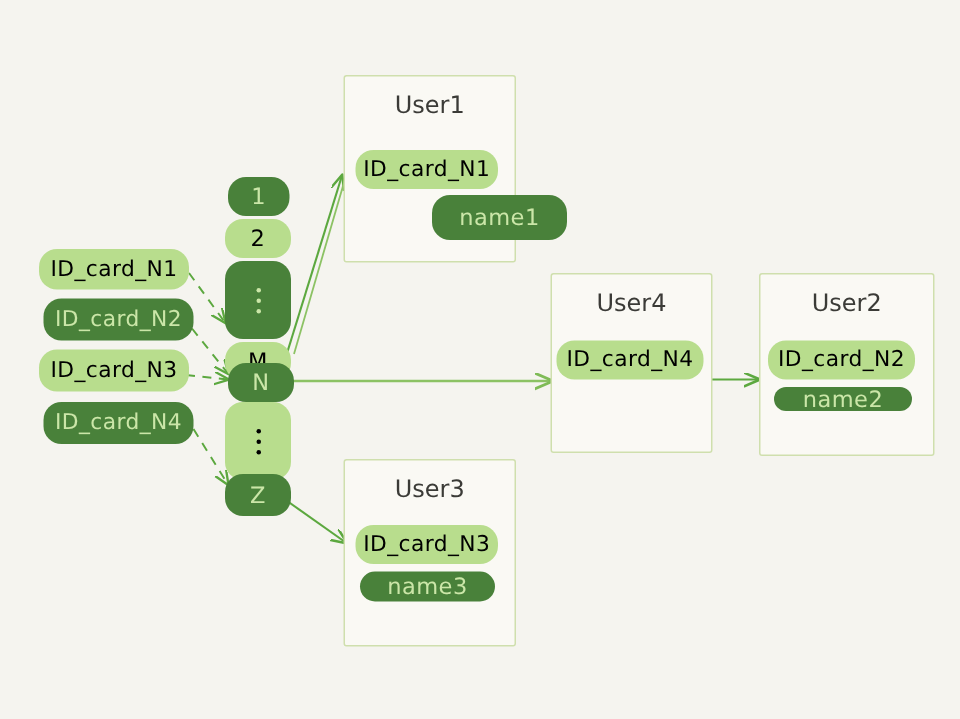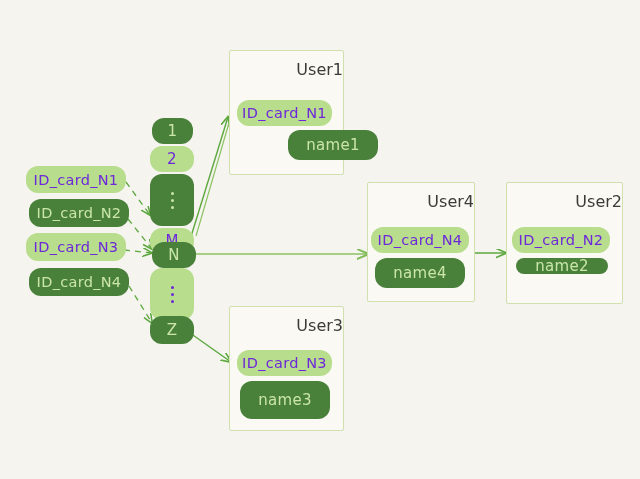--- a/index.html
+++ b/index.html
@@ -31,21 +31,21 @@
     justify-content: center;
     border-radius: 12px;
     font-size: 14px;
     letter-spacing: .3px;
     white-space: nowrap;
     box-sizing: border-box;
     font-family: "DejaVu Sans", sans-serif;
   }
   .pill.light {
     background: #b8dd8d;
-    color: #6d28d9;
+    color: #000000;
   }
   .pill.dark {
     background: #49813a;
     color: #cbe6a8;
   }
   .pill.ellipsis {
     font-size: 17px;
     line-height: 1;
     letter-spacing: 0;
   }
@@ -66,21 +66,21 @@
   .userbox {
     position: absolute;
     border: 1.3px solid #cfdfad;
     background: #faf9f4;
     box-sizing: border-box;
     border-radius: 2px;
   }
   .userbox-title {
     position: absolute;
     width: 100%;
-    text-align: right;
+    text-align: center;
     top: 9px;
     left: 0;
     font-size: 16px;
     color: #3b3b37;
     font-family: "DejaVu Sans", sans-serif;
   }
   
   .idcard {
     font-size: 14.5px;
   }
@@ -166,27 +166,26 @@
   <div class="userbox" style="left:229px; top:50px; width:115px; height:125px;">
     <div class="userbox-title">User1</div>
   </div>
   <div class="pill light idcard" style="left:237px; top:100px; width:95px; height:26px;">ID_card_N1</div>
   <div class="pill dark namechip" style="left:240px; top:130px; width:90px; height:30px;margin-left:48px;">name1</div>
 
   <div class="userbox" style="left:229px; top:306px; width:115px; height:125px;">
     <div class="userbox-title">User3</div>
   </div>
   <div class="pill light idcard" style="left:237px; top:350px; width:95px; height:26px;">ID_card_N3</div>
-  <div class="pill dark namechip" style="left:240px; top:381px; width:90px; height:38px;">name3</div>
+  <div class="pill dark namechip" style="left:240px; top:381px; width:90px; height:20px;">name3</div>
 
   <div class="userbox" style="left:367px; top:182px; width:108px; height:120px;">
     <div class="userbox-title">User4</div>
   </div>
   <div class="pill light idcard" style="left:371px; top:227px; width:98px; height:26px;">ID_card_N4</div>
-  <div class="pill dark namechip" style="left:375px; top:258px; width:90px; height:30px;">name4</div>
 
   <div class="userbox" style="left:506px; top:182px; width:117px; height:122px;">
     <div class="userbox-title">User2</div>
   </div>
   <div class="pill light idcard" style="left:512px; top:227px; width:98px; height:26px;">ID_card_N2</div>
   <div class="pill dark namechip" style="left:516px; top:258px; width:92px; height:16px;">name2</div>
 
 </div>
 
 </body></html>

